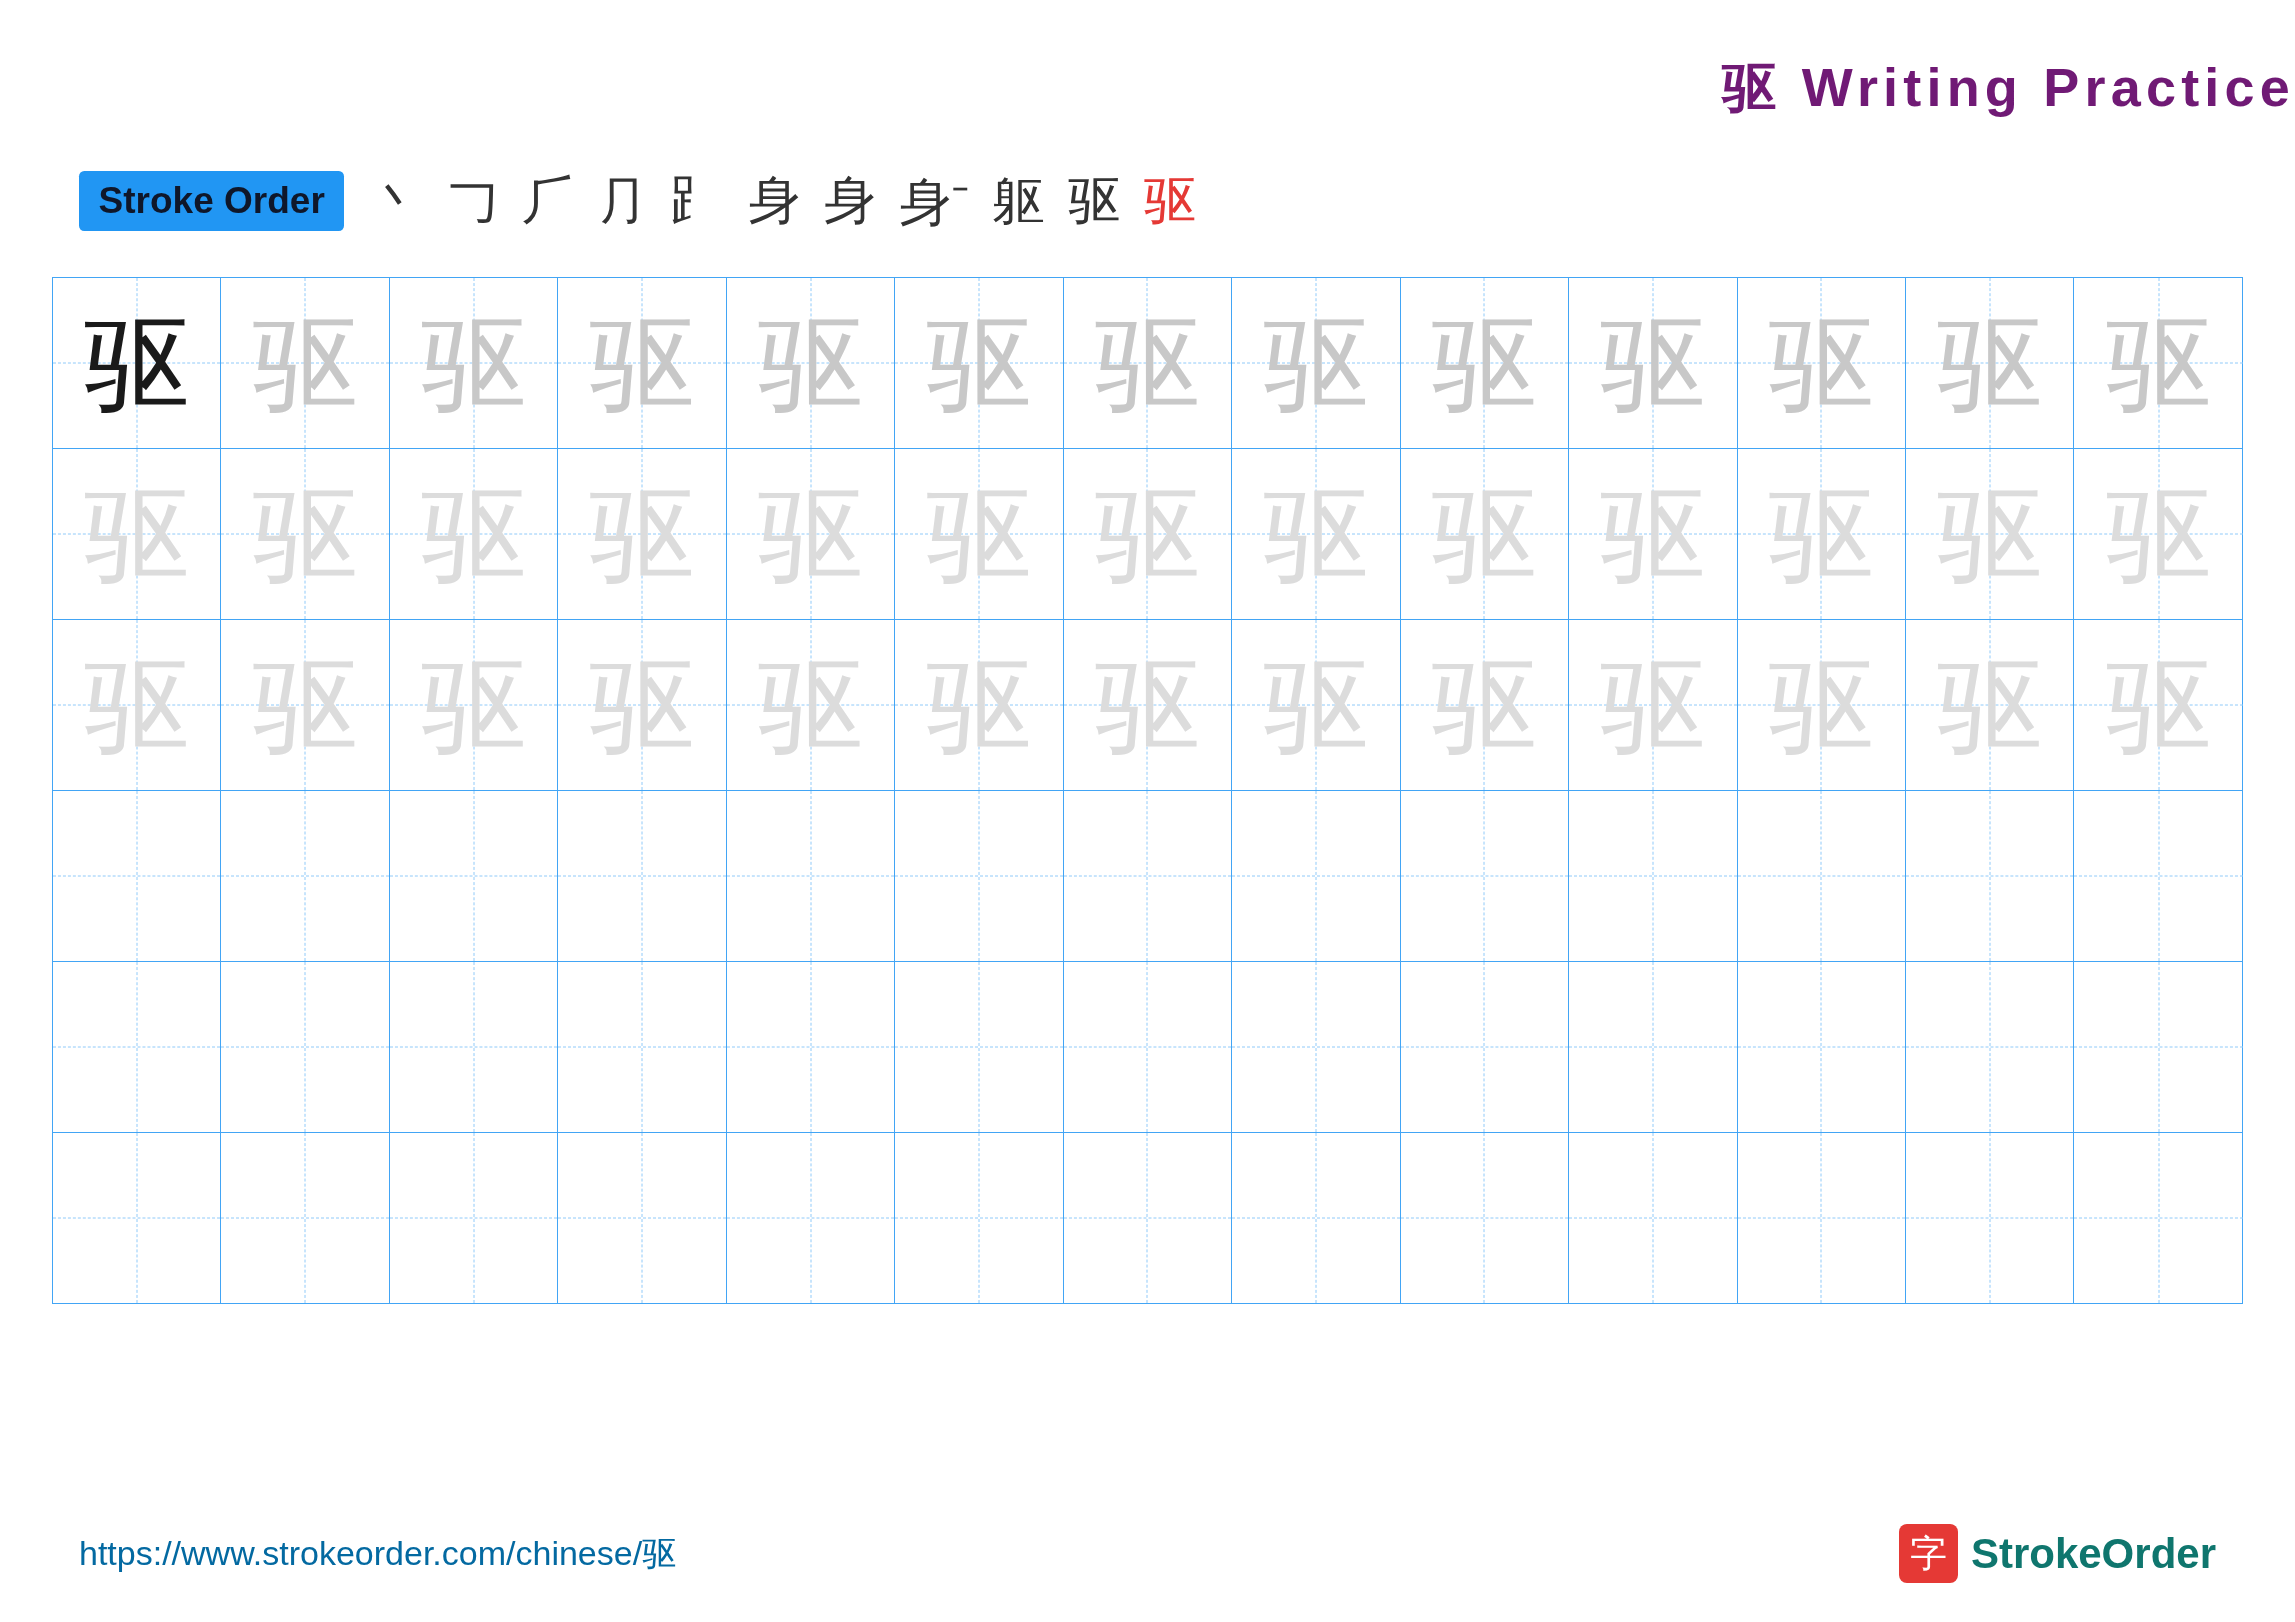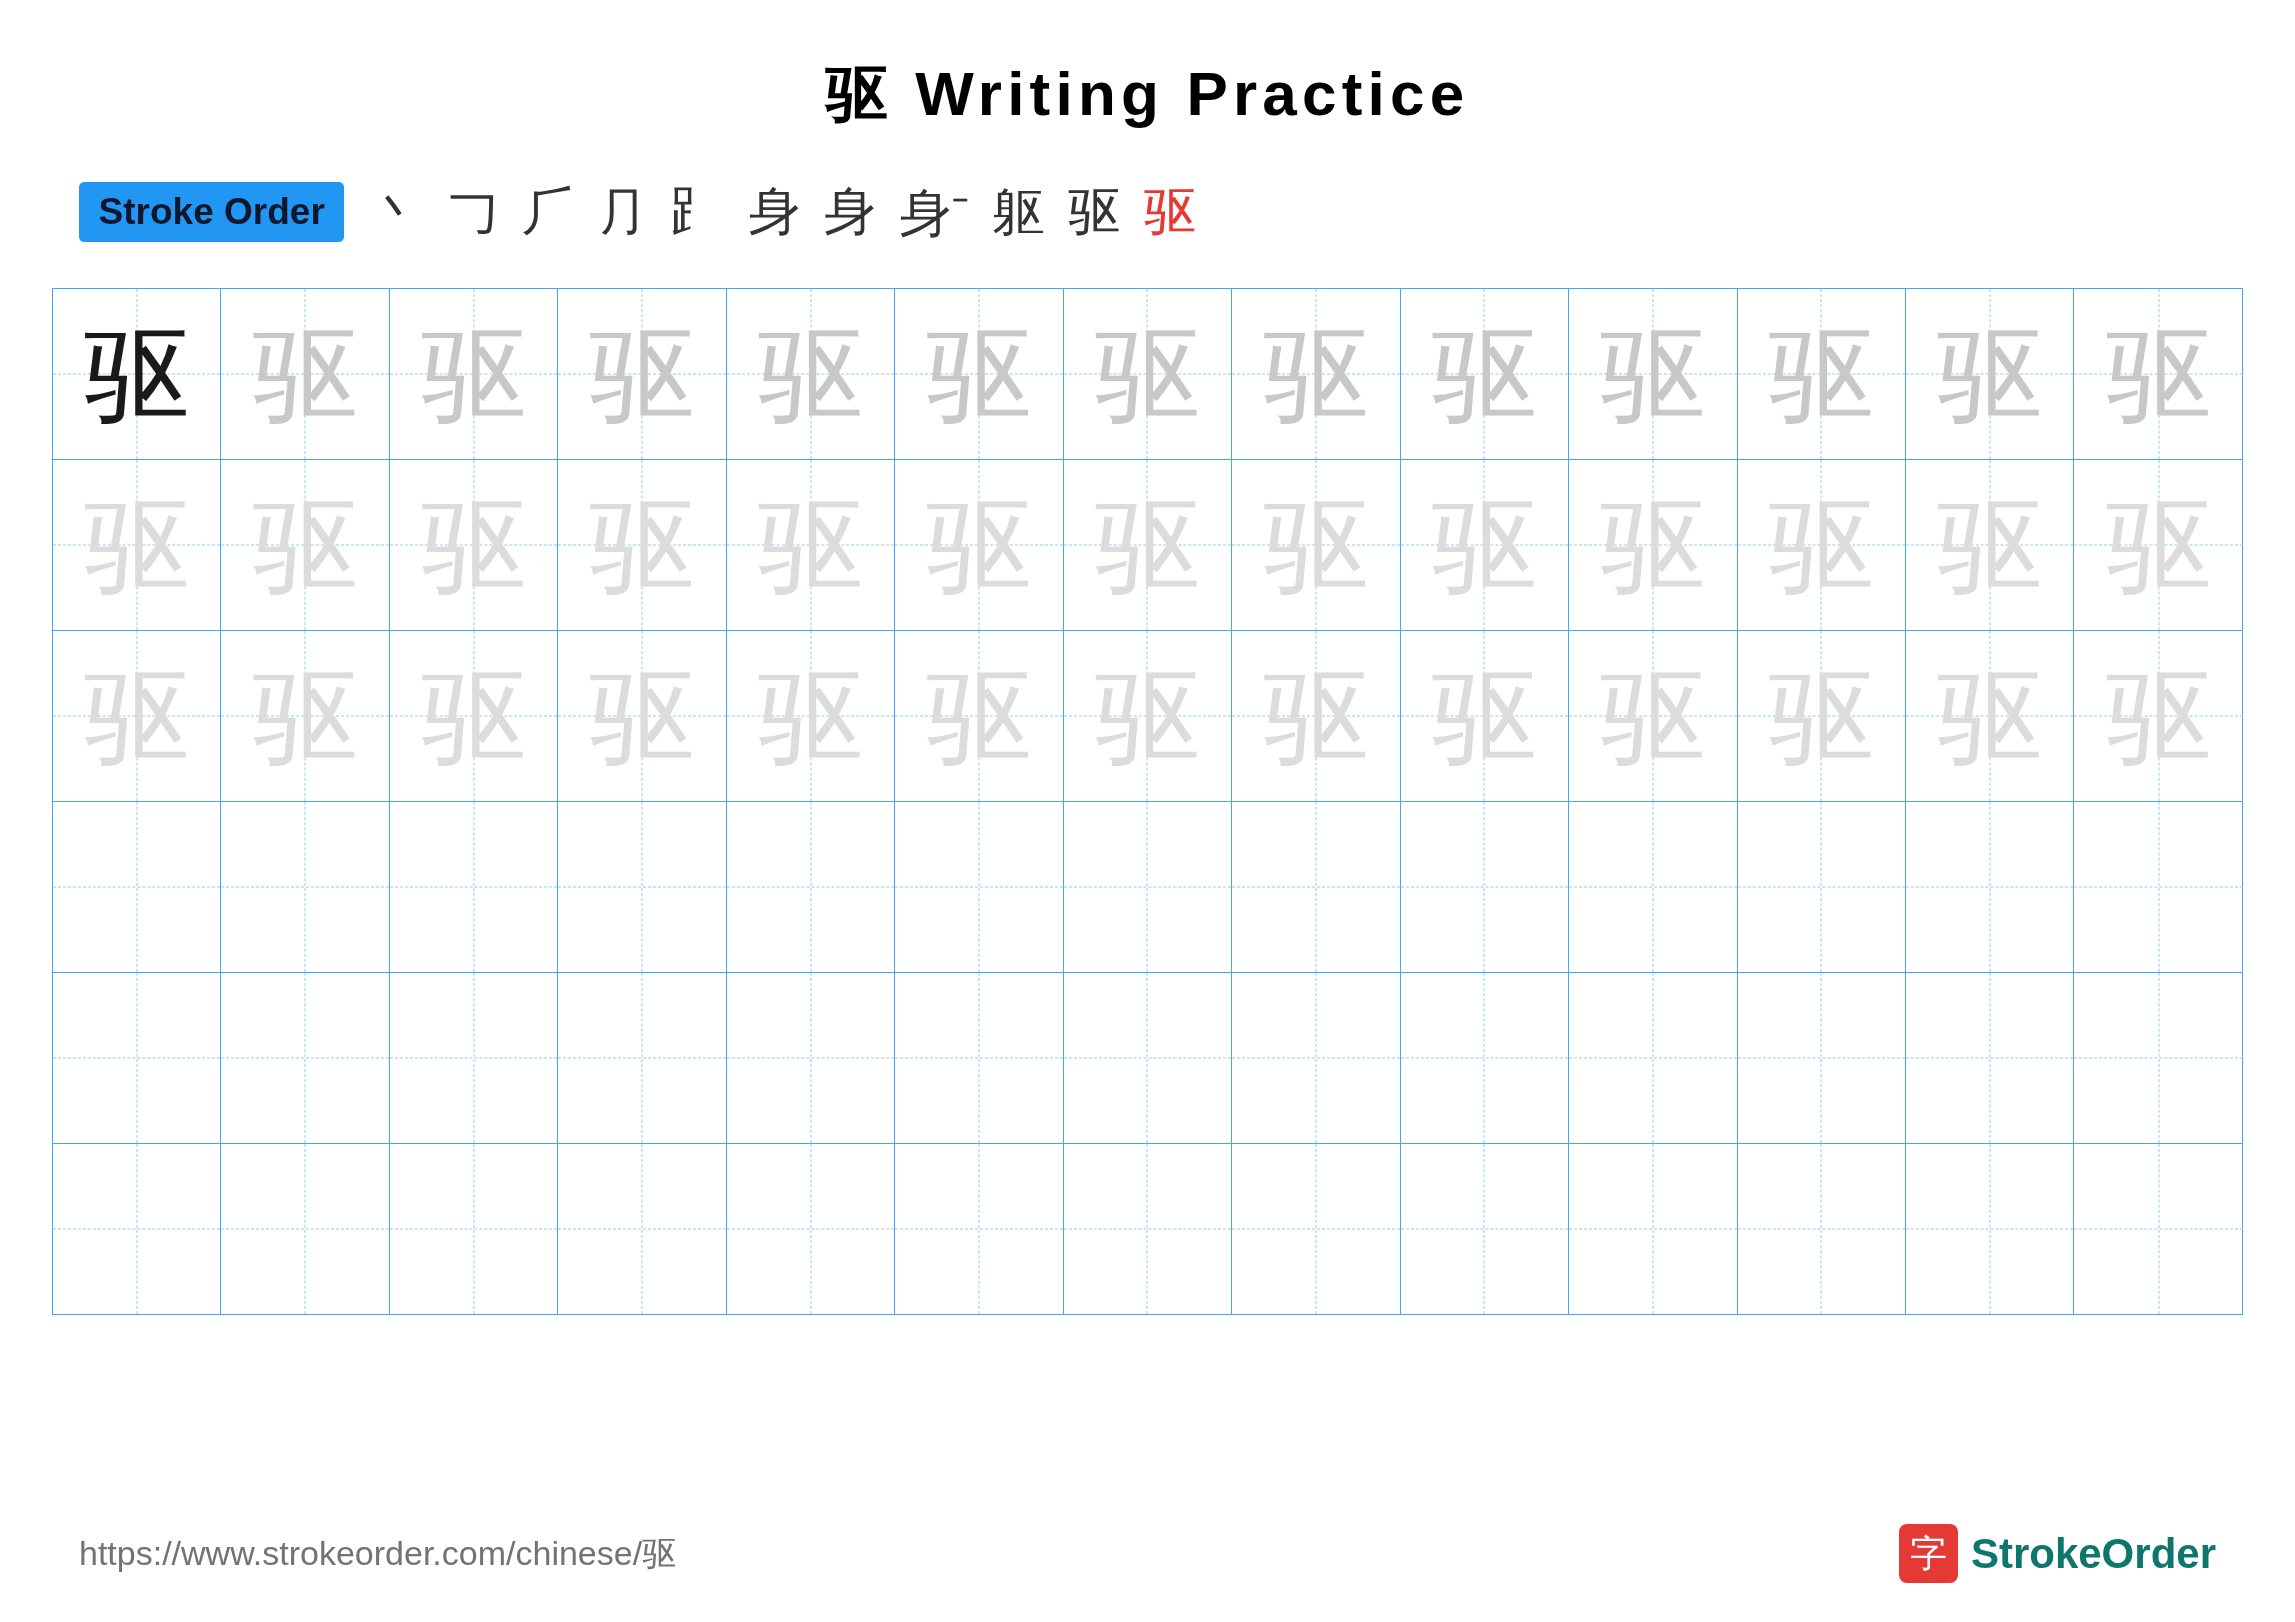--- a/index.html
+++ b/index.html
@@ -6,25 +6,25 @@
     body {
       background: #ffffff;
       font-family: Arial, sans-serif;
       width: 2295px;
       height: 1622px;
       position: relative;
       overflow: hidden;
     }
 
     .page-title {
-      text-align: center;
+      text-align: right;
       padding-top: 52px;
-      font-size: 62px;
+      font-size: 54px;
       font-weight: bold;
-      color: #000000;
+      color: #701a75;
       letter-spacing: 5.2px;
     }
 
     .stroke-order-section {
       display: flex;
       align-items: center;
       padding: 39px 79px 26px 79px;
       gap: 26px;
     }
 
@@ -125,21 +125,21 @@
       bottom: 39px;
       left: 0;
       right: 0;
       display: flex;
       align-items: center;
       justify-content: space-between;
       padding: 0 79px;
     }
 
     .footer-url {
-      color: #737373;
+      color: #0369a1;
       font-size: 34px;
       text-decoration: none;
     }
 
     .footer-logo {
       display: flex;
       align-items: center;
       gap: 13px;
     }
 

